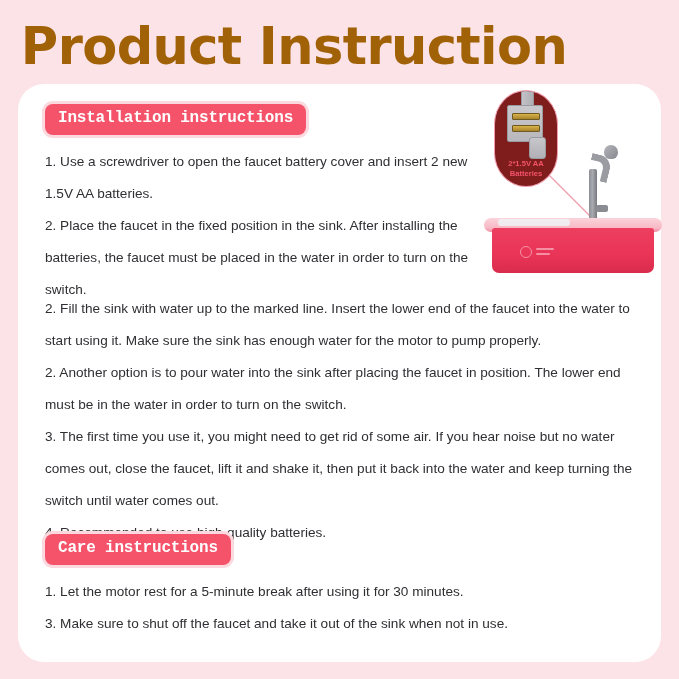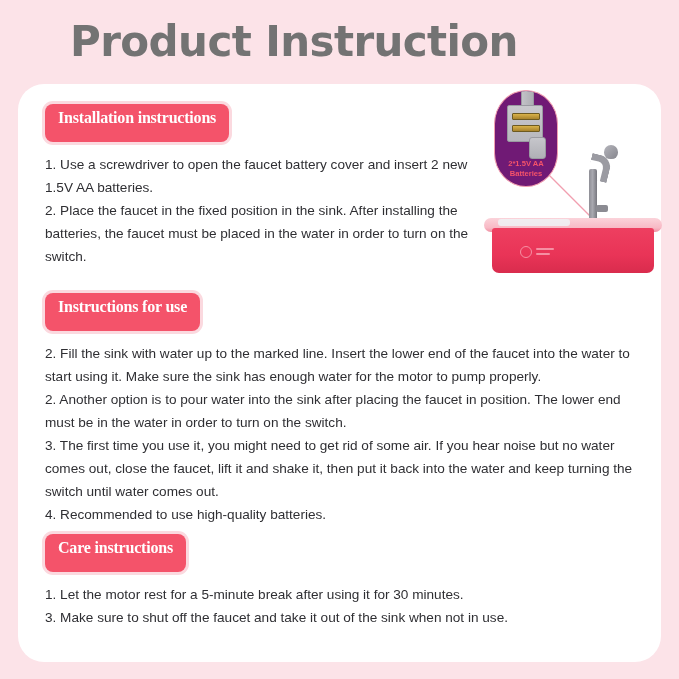--- a/index.html
+++ b/index.html
@@ -17,62 +17,62 @@
     position: relative;
   }
 
   
   .page-title {
     position: absolute;
     top: 17px;
     left: 0;
     width: 588px;
     text-align: center;
-    font-size: 42px;
+    font-size: 51px;
     font-weight: 800;
     letter-spacing: -0.6px;
-    color: #737373;
+    color: #a16207;
     font-family: "DejaVu Sans", sans-serif;
     white-space: nowrap;
   }
 
   
   .card {
     position: absolute;
     left: 18px;
     top: 84px;
     width: 643px;
     height: 578px;
     background: #ffffff;
     border-radius: 26px;
   }
 
   
   .badge {
     display: inline-block;
     background: #f4536a;
     color: #ffffff;
-    font-family: Liberation Serif, serif;
+    font-family: Liberation Mono, monospace;
     font-weight: 700;
     font-size: 16px;
     letter-spacing: -0.2px;
-    padding: 5px 13px 15px 13px;
+    padding: 5px 13px 8px 13px;
     border-radius: 8px;
     box-shadow: 0 0 0 3px #fbd9df;
     white-space: nowrap;
   }
 
   .section { position: absolute; }
 
   .badge-wrap { margin-bottom: 11px; }
 
   
   .body-text {
     font-size: 13.6px;
-    line-height: 23px;
+    line-height: 32px;
     color: #2f2f33;
     font-family: "Liberation Sans", sans-serif;
   }
   .body-text p { margin: 0; }
 
   
   #sec-install   { left: 27px; top: 20px;  width: 445px; }
   #sec-use       { left: 27px; top: 209px; width: 600px; }
   #sec-care      { left: 27px; top: 450px; width: 560px; }
 
@@ -87,21 +87,21 @@
 
   
   .callout {
     position: absolute;
     left: 10px;
     top: 2px;
     width: 64px;
     height: 97px;
     border: 1.4px solid #f19fb0;
     border-radius: 32px / 34px;
-    background: #701a75;
+    background: #7f1d1d;
     overflow: hidden;
   }
   .callout-inner {
     position: absolute;
     left: 0; top: 0; right: 0; bottom: 0;
   }
   
   .batt-body {
     position: absolute;
     left: 12px; top: 14px;
@@ -255,23 +255,20 @@
     <div class="badge-wrap">
       <span class="badge">Installation instructions</span>
     </div>
     <div class="body-text">
       <p>1. Use a screwdriver to open the faucet battery cover and insert 2 new 1.5V AA batteries.</p>
       <p>2. Place the faucet in the fixed position in the sink. After installing the batteries, the faucet must be placed in the water in order to turn on the switch.</p>
     </div>
   </div>
 
   <div class="section" id="sec-use">
-    <div class="badge-wrap">
-      <span class="badge">Instructions for use</span>
-    </div>
     <div class="body-text">
       <p>2. Fill the sink with water up to the marked line. Insert the lower end of the faucet into the water to start using it. Make sure the sink has enough water for the motor to pump properly.</p>
       <p>2. Another option is to pour water into the sink after placing the faucet in position. The lower end must be in the water in order to turn on the switch.</p>
       <p>3. The first time you use it, you might need to get rid of some air. If you hear noise but no water comes out, close the faucet, lift it and shake it, then put it back into the water and keep turning the switch until water comes out.</p>
       <p>4. Recommended to use high-quality batteries.</p>
     </div>
   </div>
 
   <div class="section" id="sec-care">
     <div class="badge-wrap">

